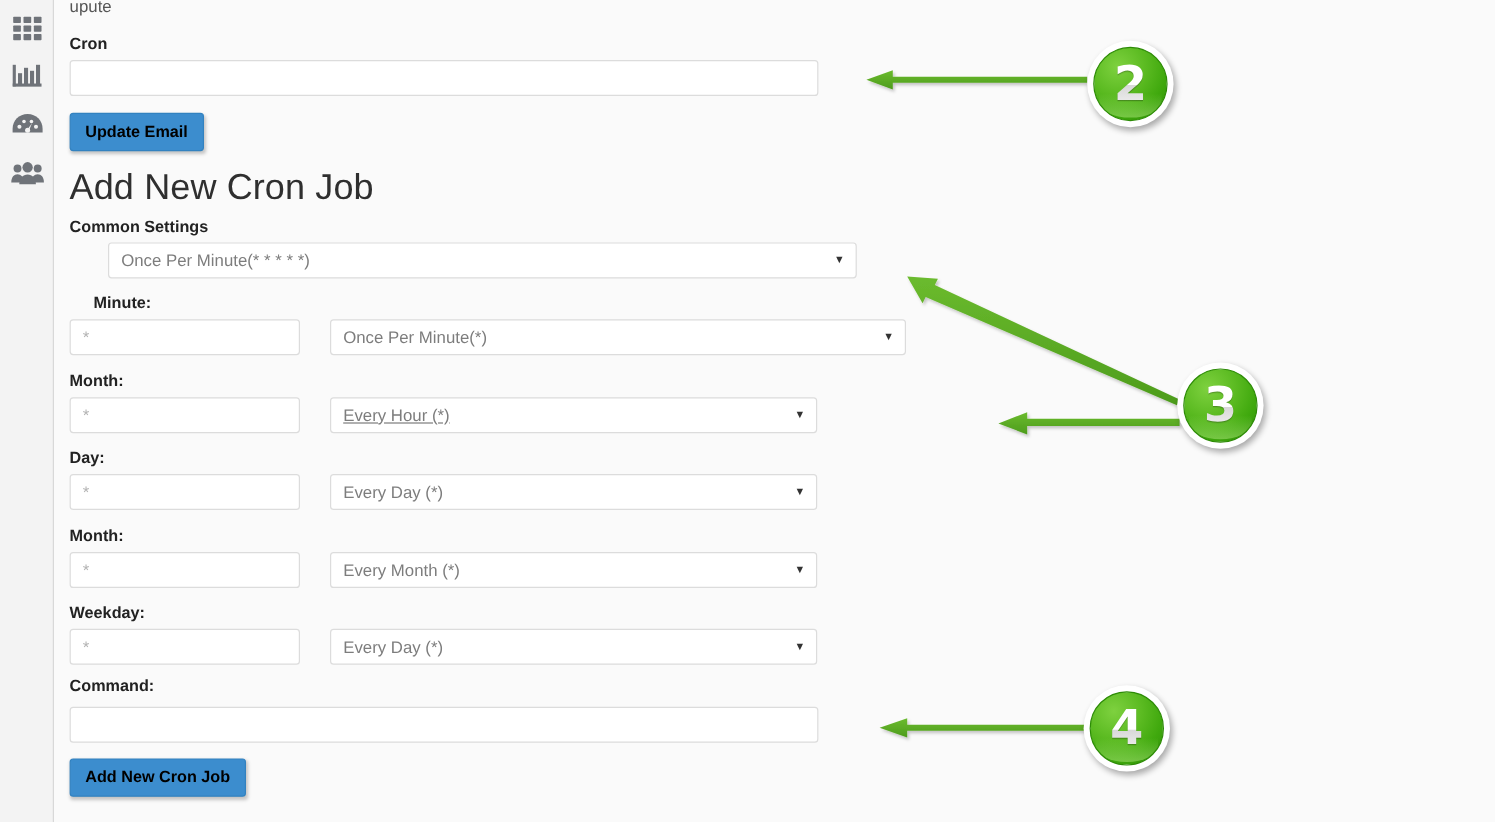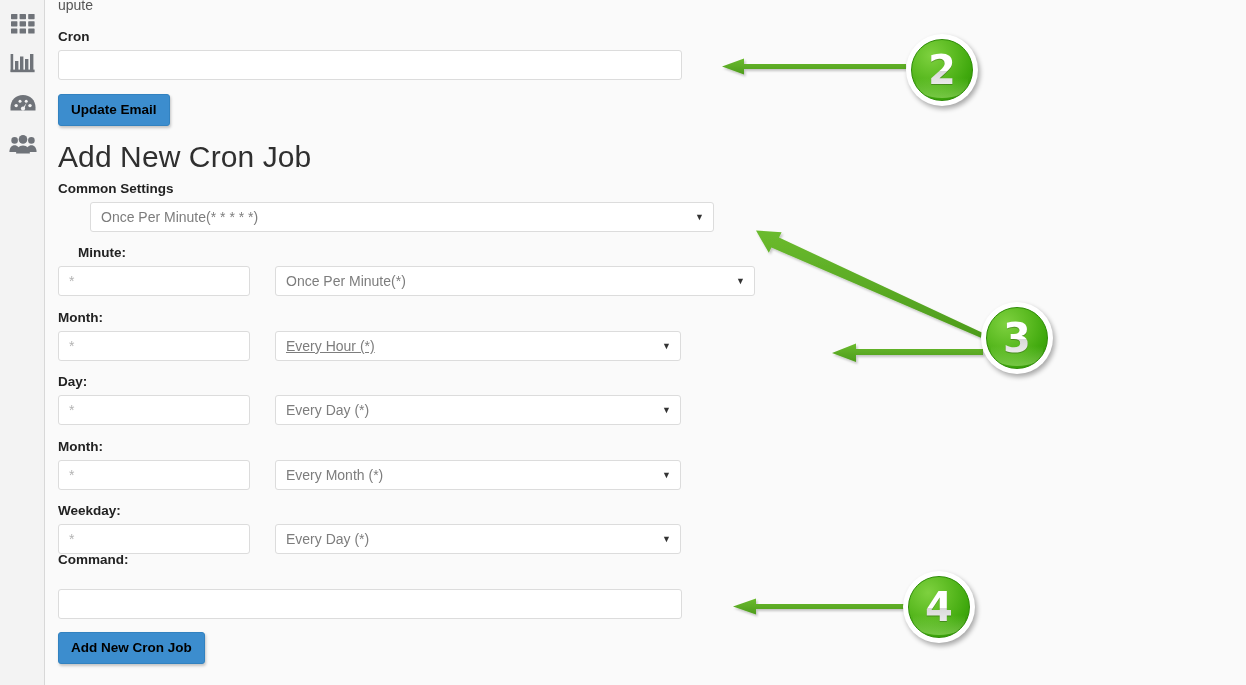--- a/index.html
+++ b/index.html
@@ -304,21 +304,21 @@
 
   <div style="position:absolute; left:12px; top:503px;">
     <span class="fld-label">Weekday:</span>
   </div>
   <input class="txtbox" style="position: absolute; left: 12px; top: 524px; width: 192px;" placeholder="*">
   <div class="selbox" style="position:absolute; left:229px; top:524px; width:406px;">
     <span>Every Day (*)</span>
     <span class="caret">▼</span>
   </div>
 
-  <div style="position:absolute; left:12px; top:552px;text-align:right;">
+  <div style="position:absolute; left:12px; top:564px;text-align:right;">
     <span class="fld-label">Command:</span>
   </div>
   <input class="txtbox" style="position: absolute; left: 12px; top: 589px; width: 624px;" value="">
 
   <button class="btn-blue" style="position:absolute; left:12px; top:632px;">Add New Cron Job</button>
 </div>
 
 <div id="annot">
   <svg width="1246" height="685" style="position:absolute;left:0;top:0;">
     <defs>

